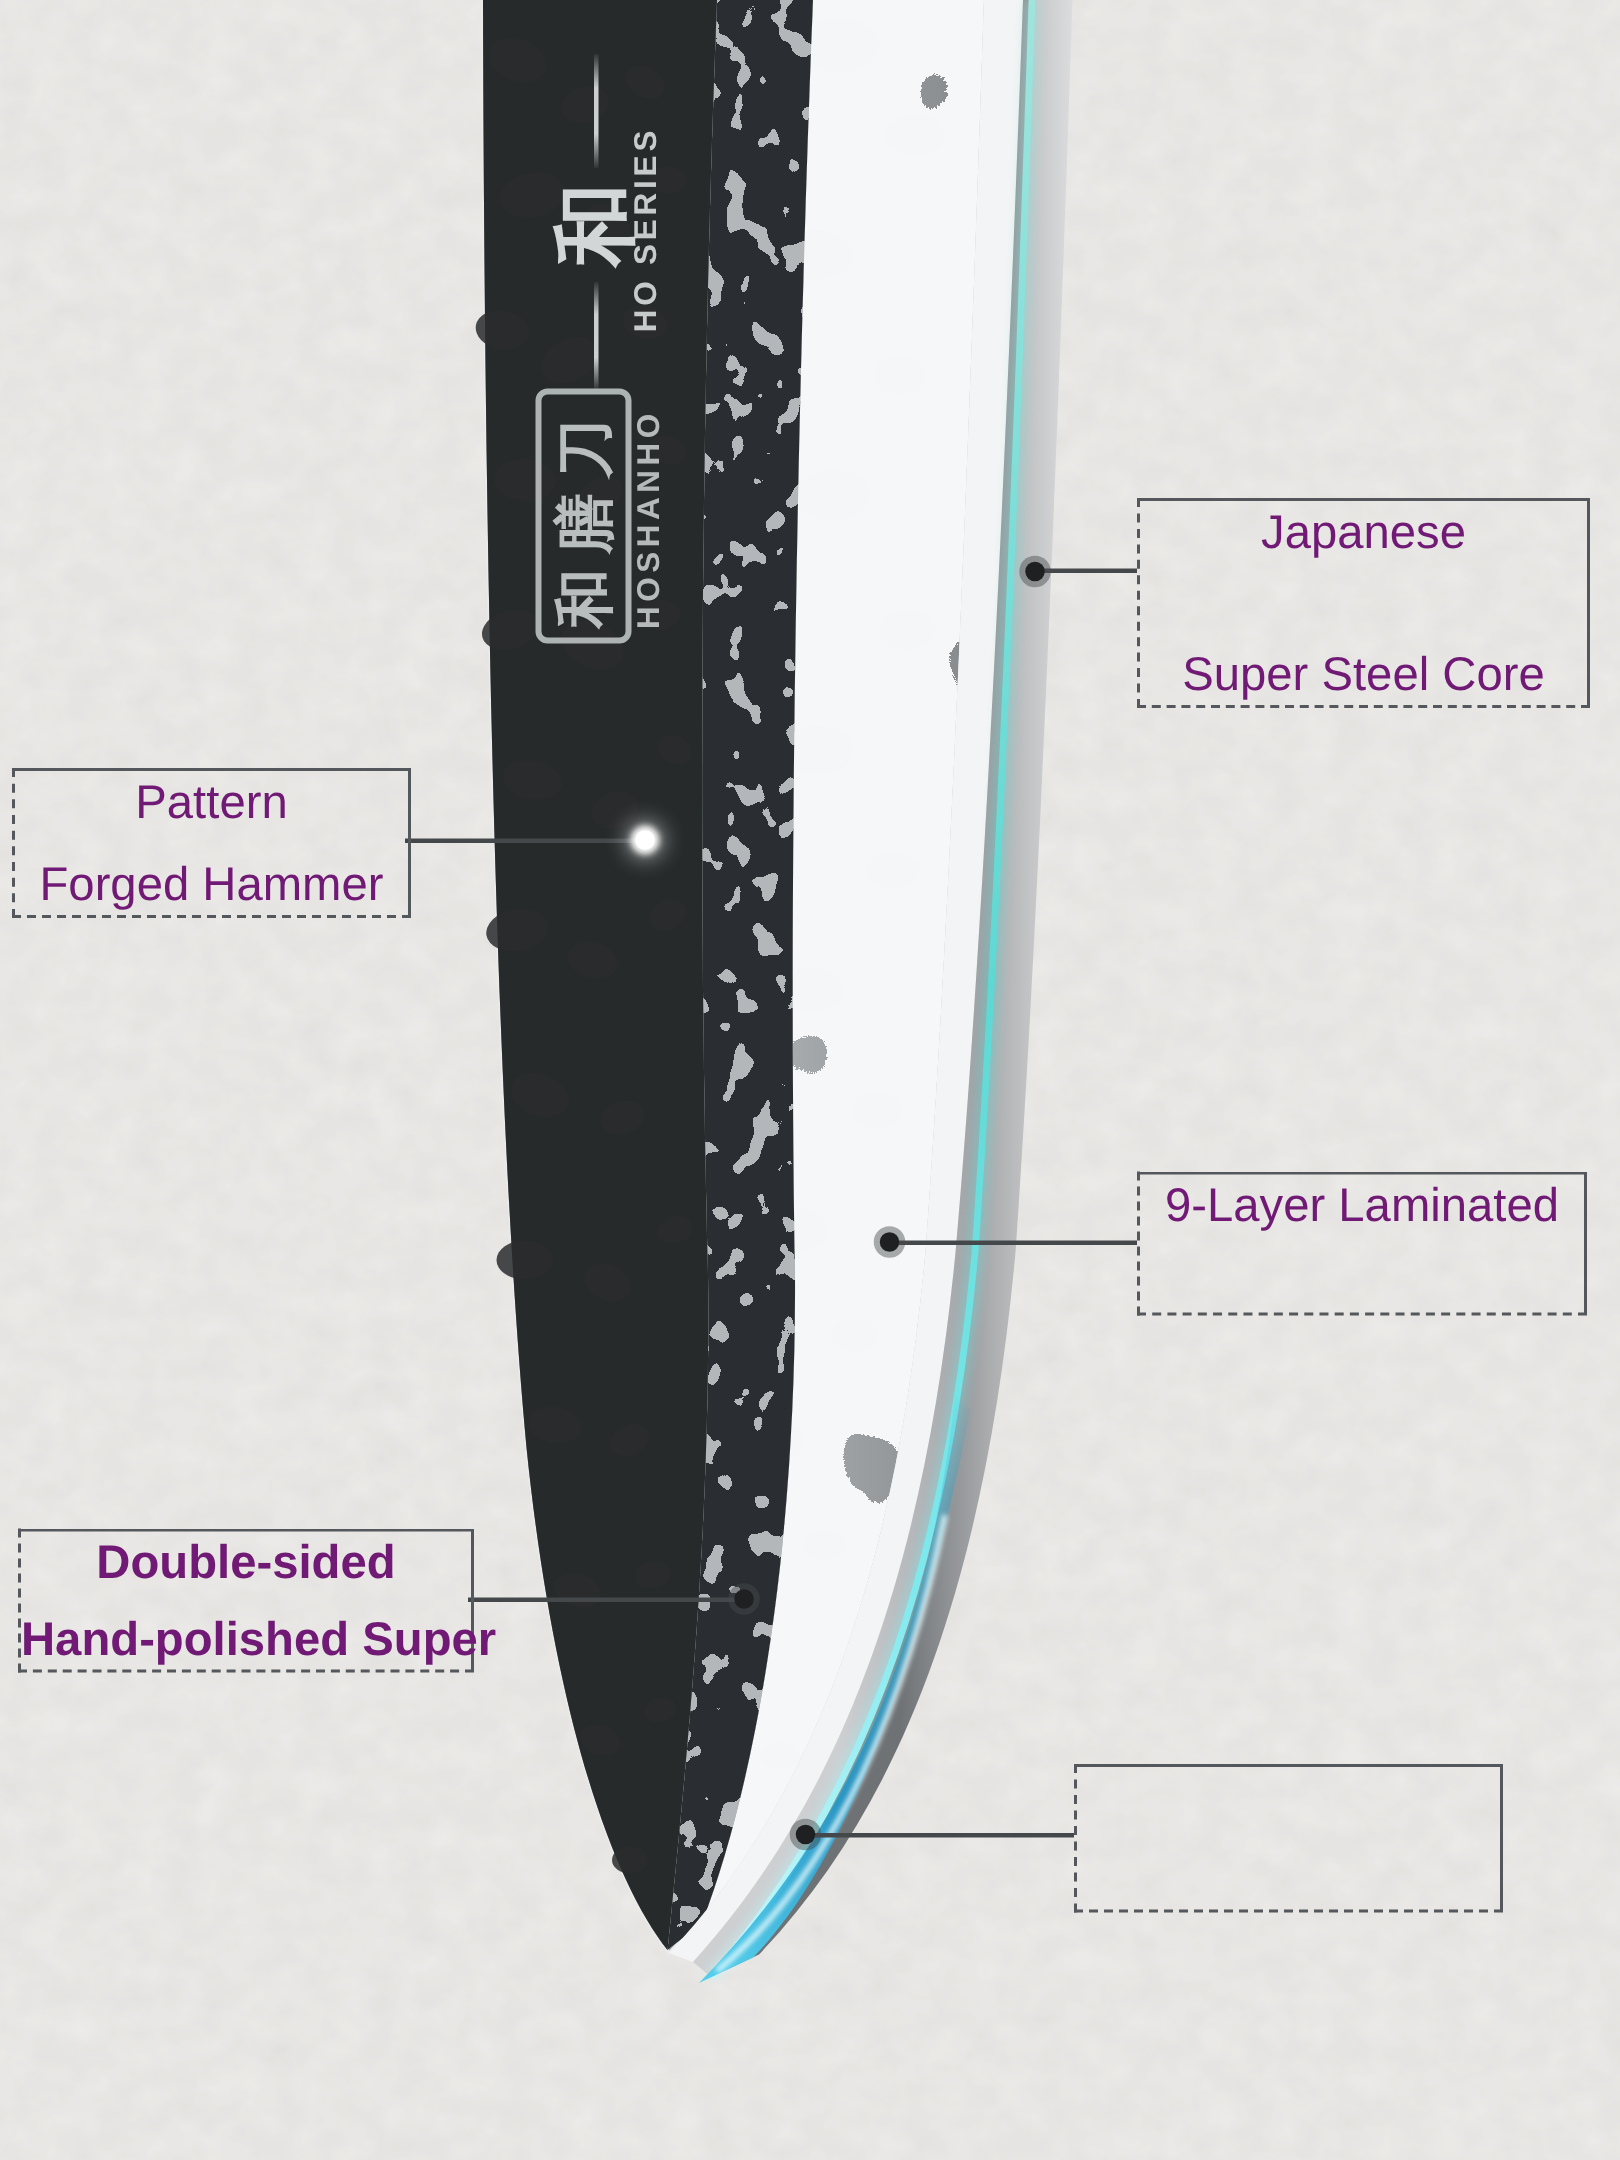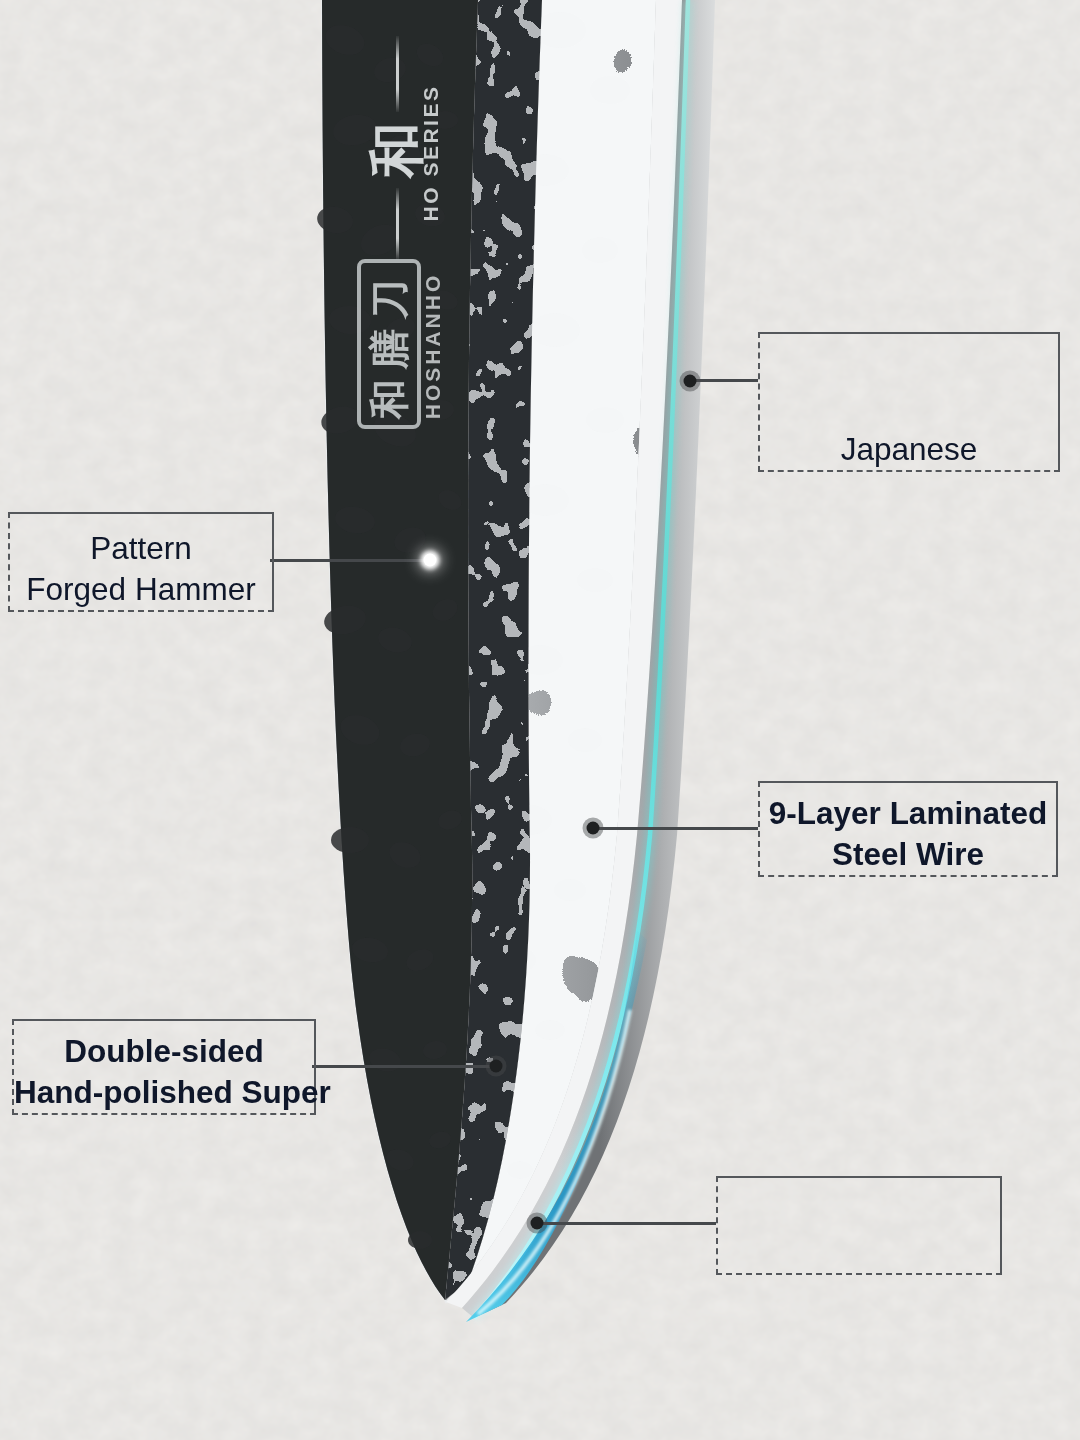--- a/index.html
+++ b/index.html
@@ -11,36 +11,36 @@
   .vtext{position:absolute;transform:translate(-50%,-50%) rotate(-90deg);white-space:nowrap;}
   .kanji{font-size:56px;font-weight:700;color:rgba(225,229,230,.92);}
   .series{font-size:21px;font-weight:700;letter-spacing:2.5px;color:rgba(216,220,221,.9);}
   .brand{font-size:21px;font-weight:700;letter-spacing:3px;color:rgba(201,205,206,.88);}
   .seal{display:flex;align-items:center;justify-content:center;width:162px;height:56px;
         border:4px solid rgba(198,202,203,.85);border-radius:8px;
         font-size:40px;font-weight:700;letter-spacing:10px;color:rgba(201,205,206,.9);}
   .eline{position:absolute;width:3px;background:linear-gradient(to bottom,rgba(233,236,236,.05),rgba(233,236,236,.85) 30%,rgba(233,236,236,.85) 70%,rgba(233,236,236,.05));}
 
   
-  .box{position:absolute;display:flex;flex-direction:column;justify-content:flex-end;
+  .box{position:absolute;display:flex;flex-direction:column;justify-content:space-between;
        text-align:center;border:2.5px solid #54575B;border-left-style:dashed;border-bottom-style:dashed;
-       color:#0f172a;font-size:31.5px;line-height:1.3;white-space:nowrap;}
+       color:#701a75;font-size:31.5px;line-height:1.3;white-space:nowrap;}
   .box span{display:block;}
   .leader{position:absolute;height:2.5px;background:#45484B;}
   .dot{position:absolute;width:13px;height:13px;border-radius:50%;transform:translate(-50%,-50%);
        background:#1E2021;box-shadow:0 0 0 4px rgba(70,73,76,.45);}
   .dot.white{background:#FFFFFF;box-shadow:0 0 4px 3px rgba(255,255,255,.95),0 0 14px 6px rgba(255,255,255,.55);}
 
   .c-steel  .box{left:758px;top:332px;width:298px;height:136px;}
   .c-steel  .leader{left:692px;top:379px;width:66px;}
   .c-steel  .dot{left:690px;top:381px;}
   .c-hammer .box{left:8px;top:512px;width:262px;height:96px;}
   .c-hammer .leader{left:270px;top:559px;width:154px;}
   .c-hammer .dot{left:430px;top:560px;}
-  .c-lam    .box{left:758px;top:781px;width:296px;height:92px;font-weight:bold;}
+  .c-lam    .box{left:758px;top:781px;width:296px;height:92px;}
   .c-lam    .leader{left:599px;top:827px;width:159px;}
   .c-lam    .dot{left:593px;top:828px;}
   .c-pol    .box{left:12px;top:1019px;width:300px;height:92px;font-weight:bold;}
   .c-pol    .leader{left:312px;top:1065px;width:178px;}
   .c-pol    .dot{left:496px;top:1066px;}
   .c-edge   .box{left:716px;top:1176px;width:282px;height:95px;}
   .c-edge   .leader{left:543px;top:1222px;width:173px;}
   .c-edge   .dot{left:537px;top:1223px;}
 </style>
 </head>
@@ -239,38 +239,38 @@
   <div class="vtext seal" style="left:389px;top:344px;">
     <span>和膳刀</span>
   </div>
   <div class="vtext brand" style="left:433px;top:346px;">HOSHANHO</div>
 
   <div class="callout c-steel">
     <div class="leader"></div>
     <div class="dot"></div>
     <div class="box">
       <span>Japanese</span>
+      <span>Super Steel Core</span>
     </div>
   </div>
 
   <div class="callout c-hammer">
     <div class="leader"></div>
     <div class="dot white"></div>
     <div class="box">
       <span>Pattern</span>
       <span>Forged Hammer</span>
     </div>
   </div>
 
   <div class="callout c-lam">
     <div class="leader"></div>
     <div class="dot"></div>
     <div class="box">
       <span>9-Layer Laminated</span>
-      <span>Steel Wire</span>
     </div>
   </div>
 
   <div class="callout c-pol">
     <div class="leader"></div>
     <div class="dot"></div>
     <div class="box">
       <span>Double-sided</span>
       <span>Hand-polished Super</span>
     </div>

